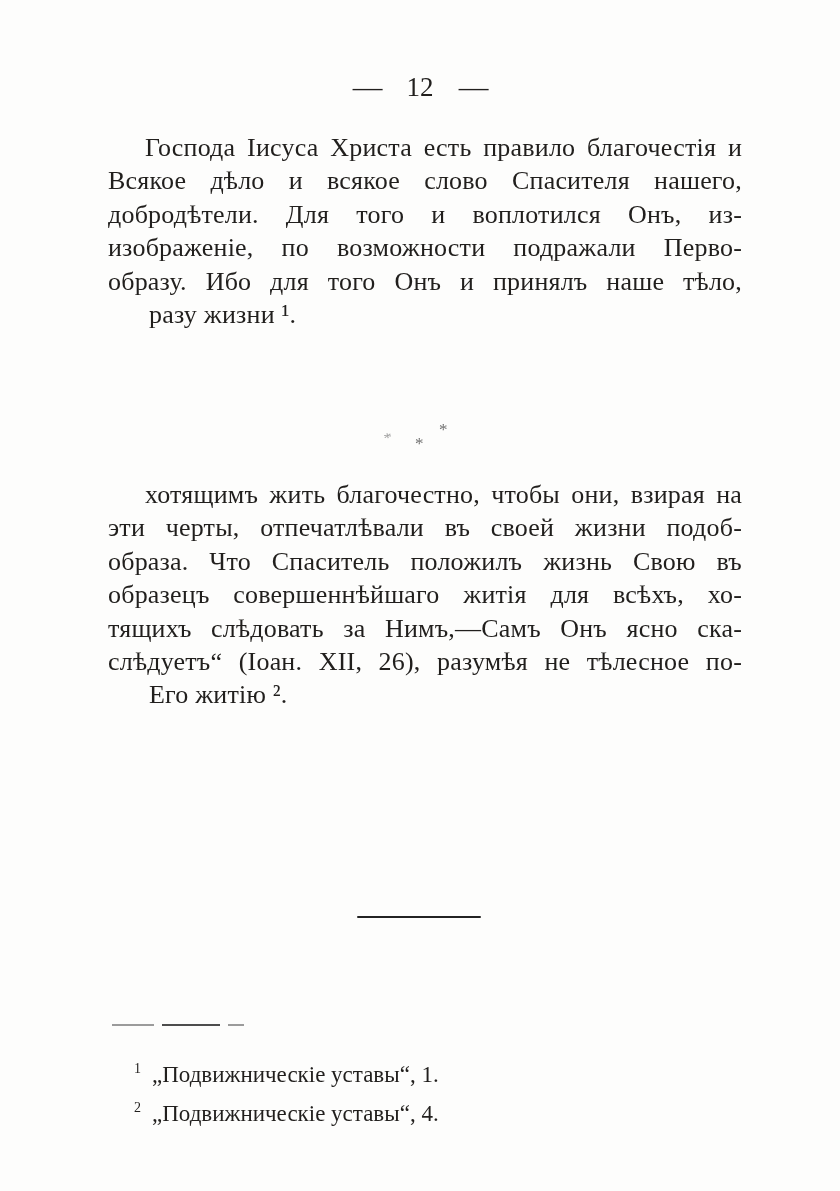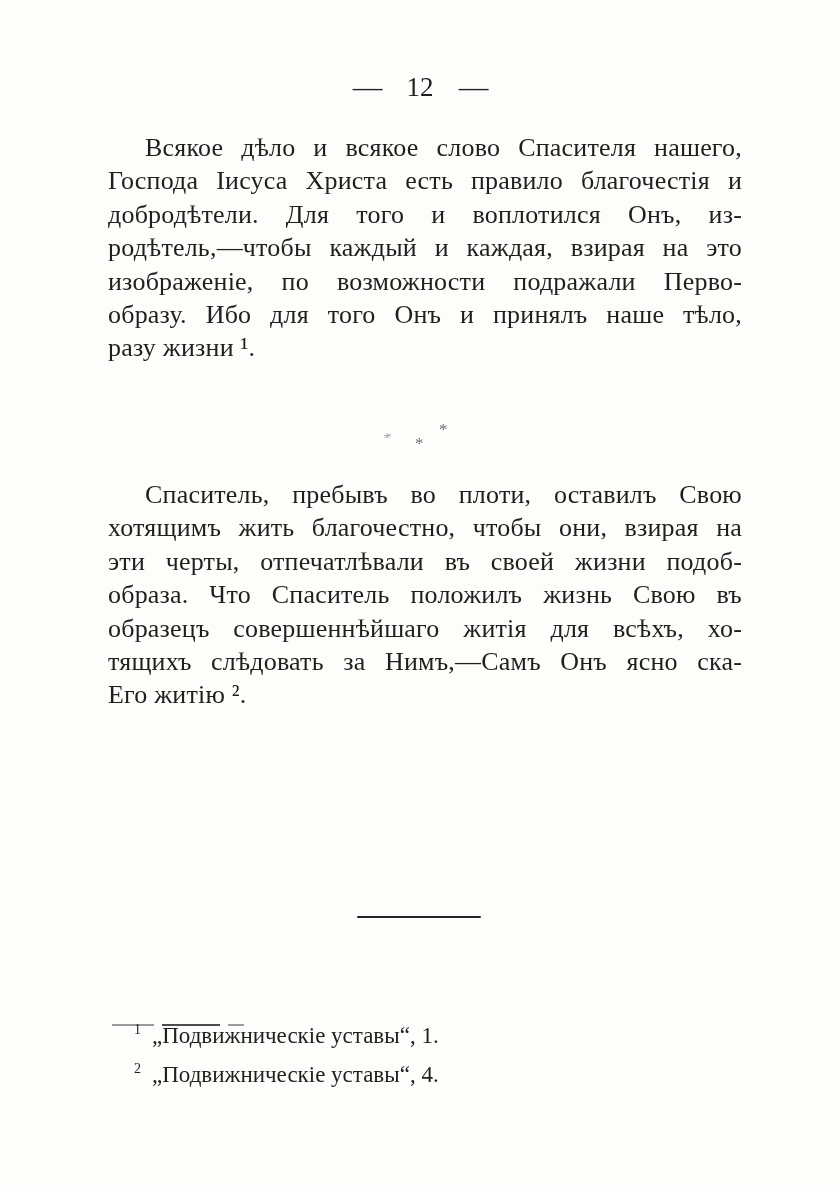--- a/index.html
+++ b/index.html
@@ -29,21 +29,21 @@
     left: 108px;
     width: 634px;
     font-size: 26px;
     line-height: 33.4px;
     letter-spacing: 0.2px;
   }
   #para1 { top: 131px; }
   #para2 { top: 478px; }
   .para .line { text-align: justify; text-align-last: justify; }
   .para .line:first-child { text-indent: 37px; }
-  .para .line:last-child { text-align-last: left; }
+  .para .line:last-child { text-align-last: left; margin-left: 41px; }
   
   .asterism {
     position: absolute;
     top: 420px; left: 384px;
     width: 84px; height: 34px;
     font-size: 17px;
     color: #3e3e3e;
   }
   .asterism span { position: absolute; }
   .asterism .m1 { left: 0px;  top: 8px;  opacity: 0.5; transform: rotate(-14deg) scaleY(.8); }
@@ -65,21 +65,21 @@
     gap: 8px;
     align-items: center;
   }
   .fn-sep i { display: block; height: 2px; }
   .fn-sep .s1 { width: 42px; background: #9b9b9b; }
   .fn-sep .s2 { width: 58px; background: #4d4d4d; }
   .fn-sep .s3 { width: 16px; background: #9b9b9b; }
   
   .footnotes {
     position: absolute;
-    top: 1013px; left: 134px;
+    top: 1052px; left: 134px;
     width: 560px;
     font-size: 23px;
     line-height: 33px;
   }
   .fn-row { white-space: nowrap; }
   .fn-marker {
     font-size: 14px;
     vertical-align: 9px;
     margin-right: 11px;
   }
@@ -89,42 +89,41 @@
 
 <div class="page">
 
   <div class="header">
     <span class="dash">—</span>
     <span class="num">12</span>
     <span class="dash">—</span>
   </div>
 
   <div class="para" id="para1">
+      <div class="line">Господа Іисуса Христа есть правило благочестія и</div>
       <div class="line">Всякое дѣло и всякое слово Спасителя нашего,</div>
-      <div class="line">Господа Іисуса Христа есть правило благочестія и</div>
       <div class="line">добродѣтели. Для того и воплотился Онъ, из-</div>
-      <div class="line">родѣтель,—чтобы каждый и каждая, взирая на это</div>
       <div class="line">изображеніе, по возможности подражали Перво-</div>
       <div class="line">образу. Ибо для того Онъ и принялъ наше тѣло,</div>
       <div class="line">разу жизни ¹.</div>
     </div>
 
   <div class="asterism">
     <span class="m1">*</span>
     <span class="m2">*</span>
     <span class="m3">*</span>
   </div>
 
   <div class="para" id="para2">
-      <div class="line">Спаситель, пребывъ во плоти, оставилъ Свою</div>
       <div class="line">хотящимъ жить благочестно, чтобы они, взирая на</div>
       <div class="line">эти черты, отпечатлѣвали въ своей жизни подоб-</div>
       <div class="line">образа. Что Спаситель положилъ жизнь Свою въ</div>
       <div class="line">образецъ совершеннѣйшаго житія для всѣхъ, хо-</div>
       <div class="line">тящихъ слѣдовать за Нимъ,—Самъ Онъ ясно ска-</div>
+      <div class="line">слѣдуетъ“ (Іоан. XII, 26), разумѣя не тѣлесное по-</div>
       <div class="line">Его житію ².</div>
     </div>
 
   <div class="divider"></div>
 
   <div class="fn-sep">
     <i class="s1"></i>
     <i class="s2"></i>
     <i class="s3"></i>
   </div>

